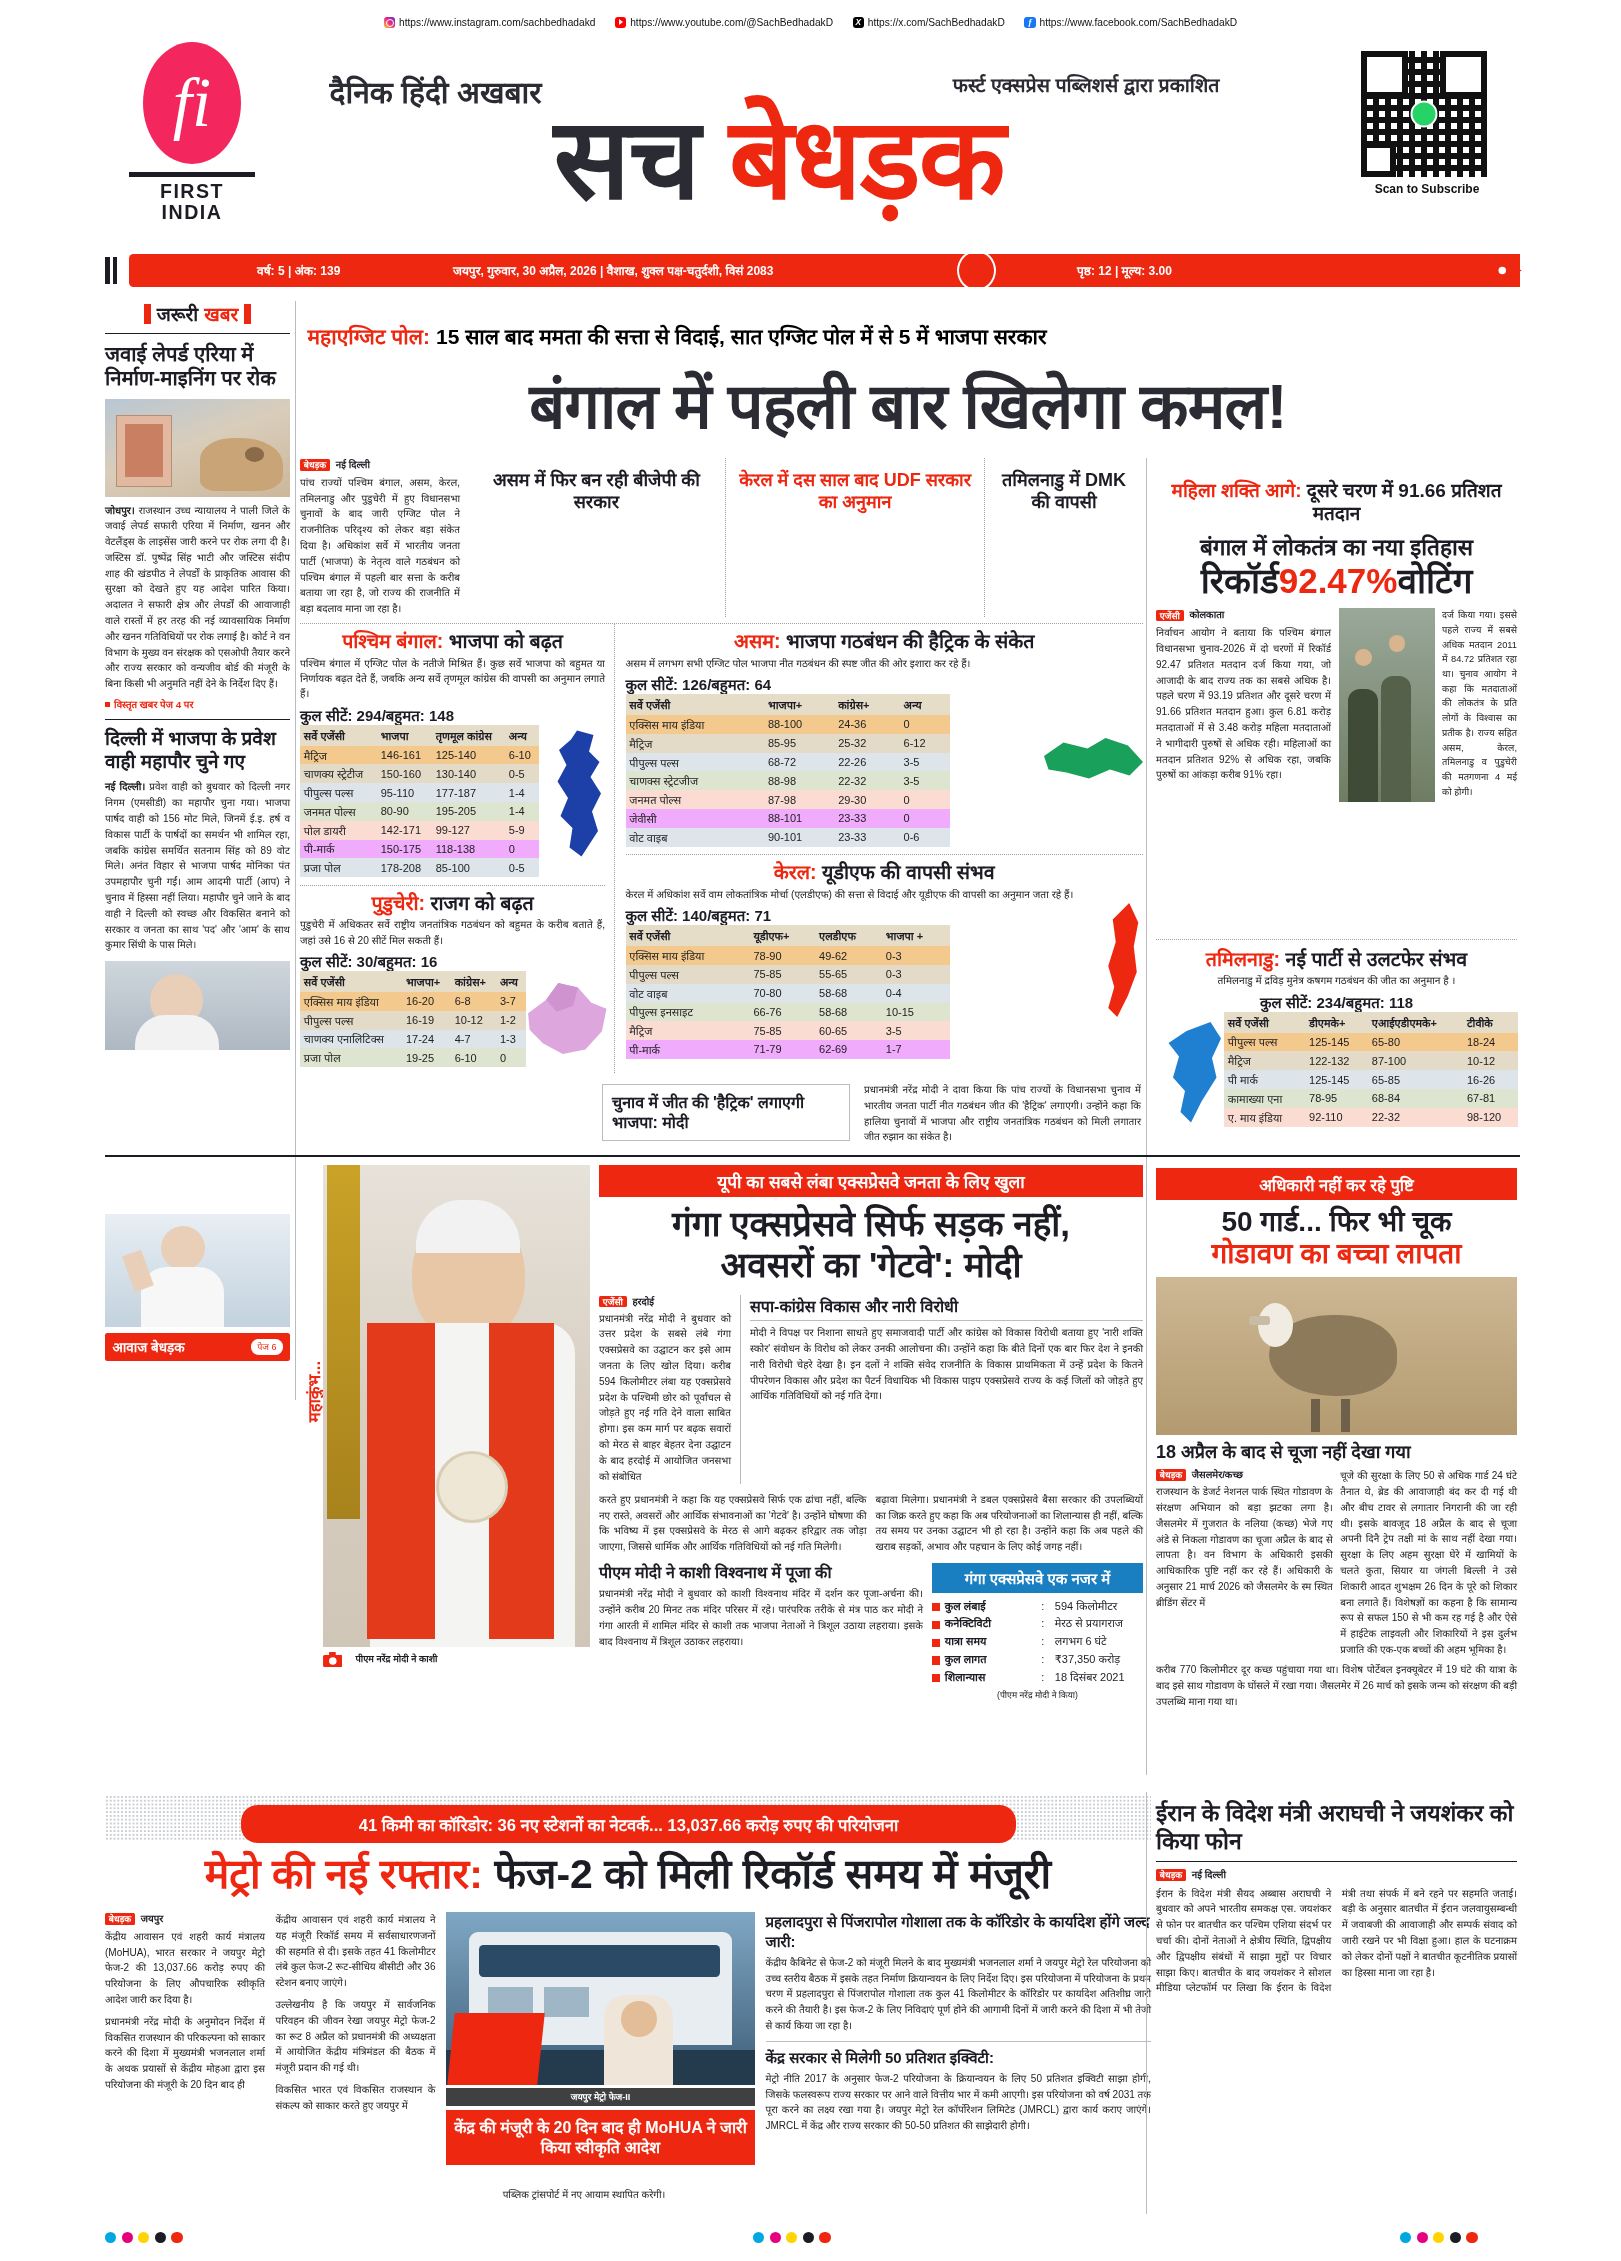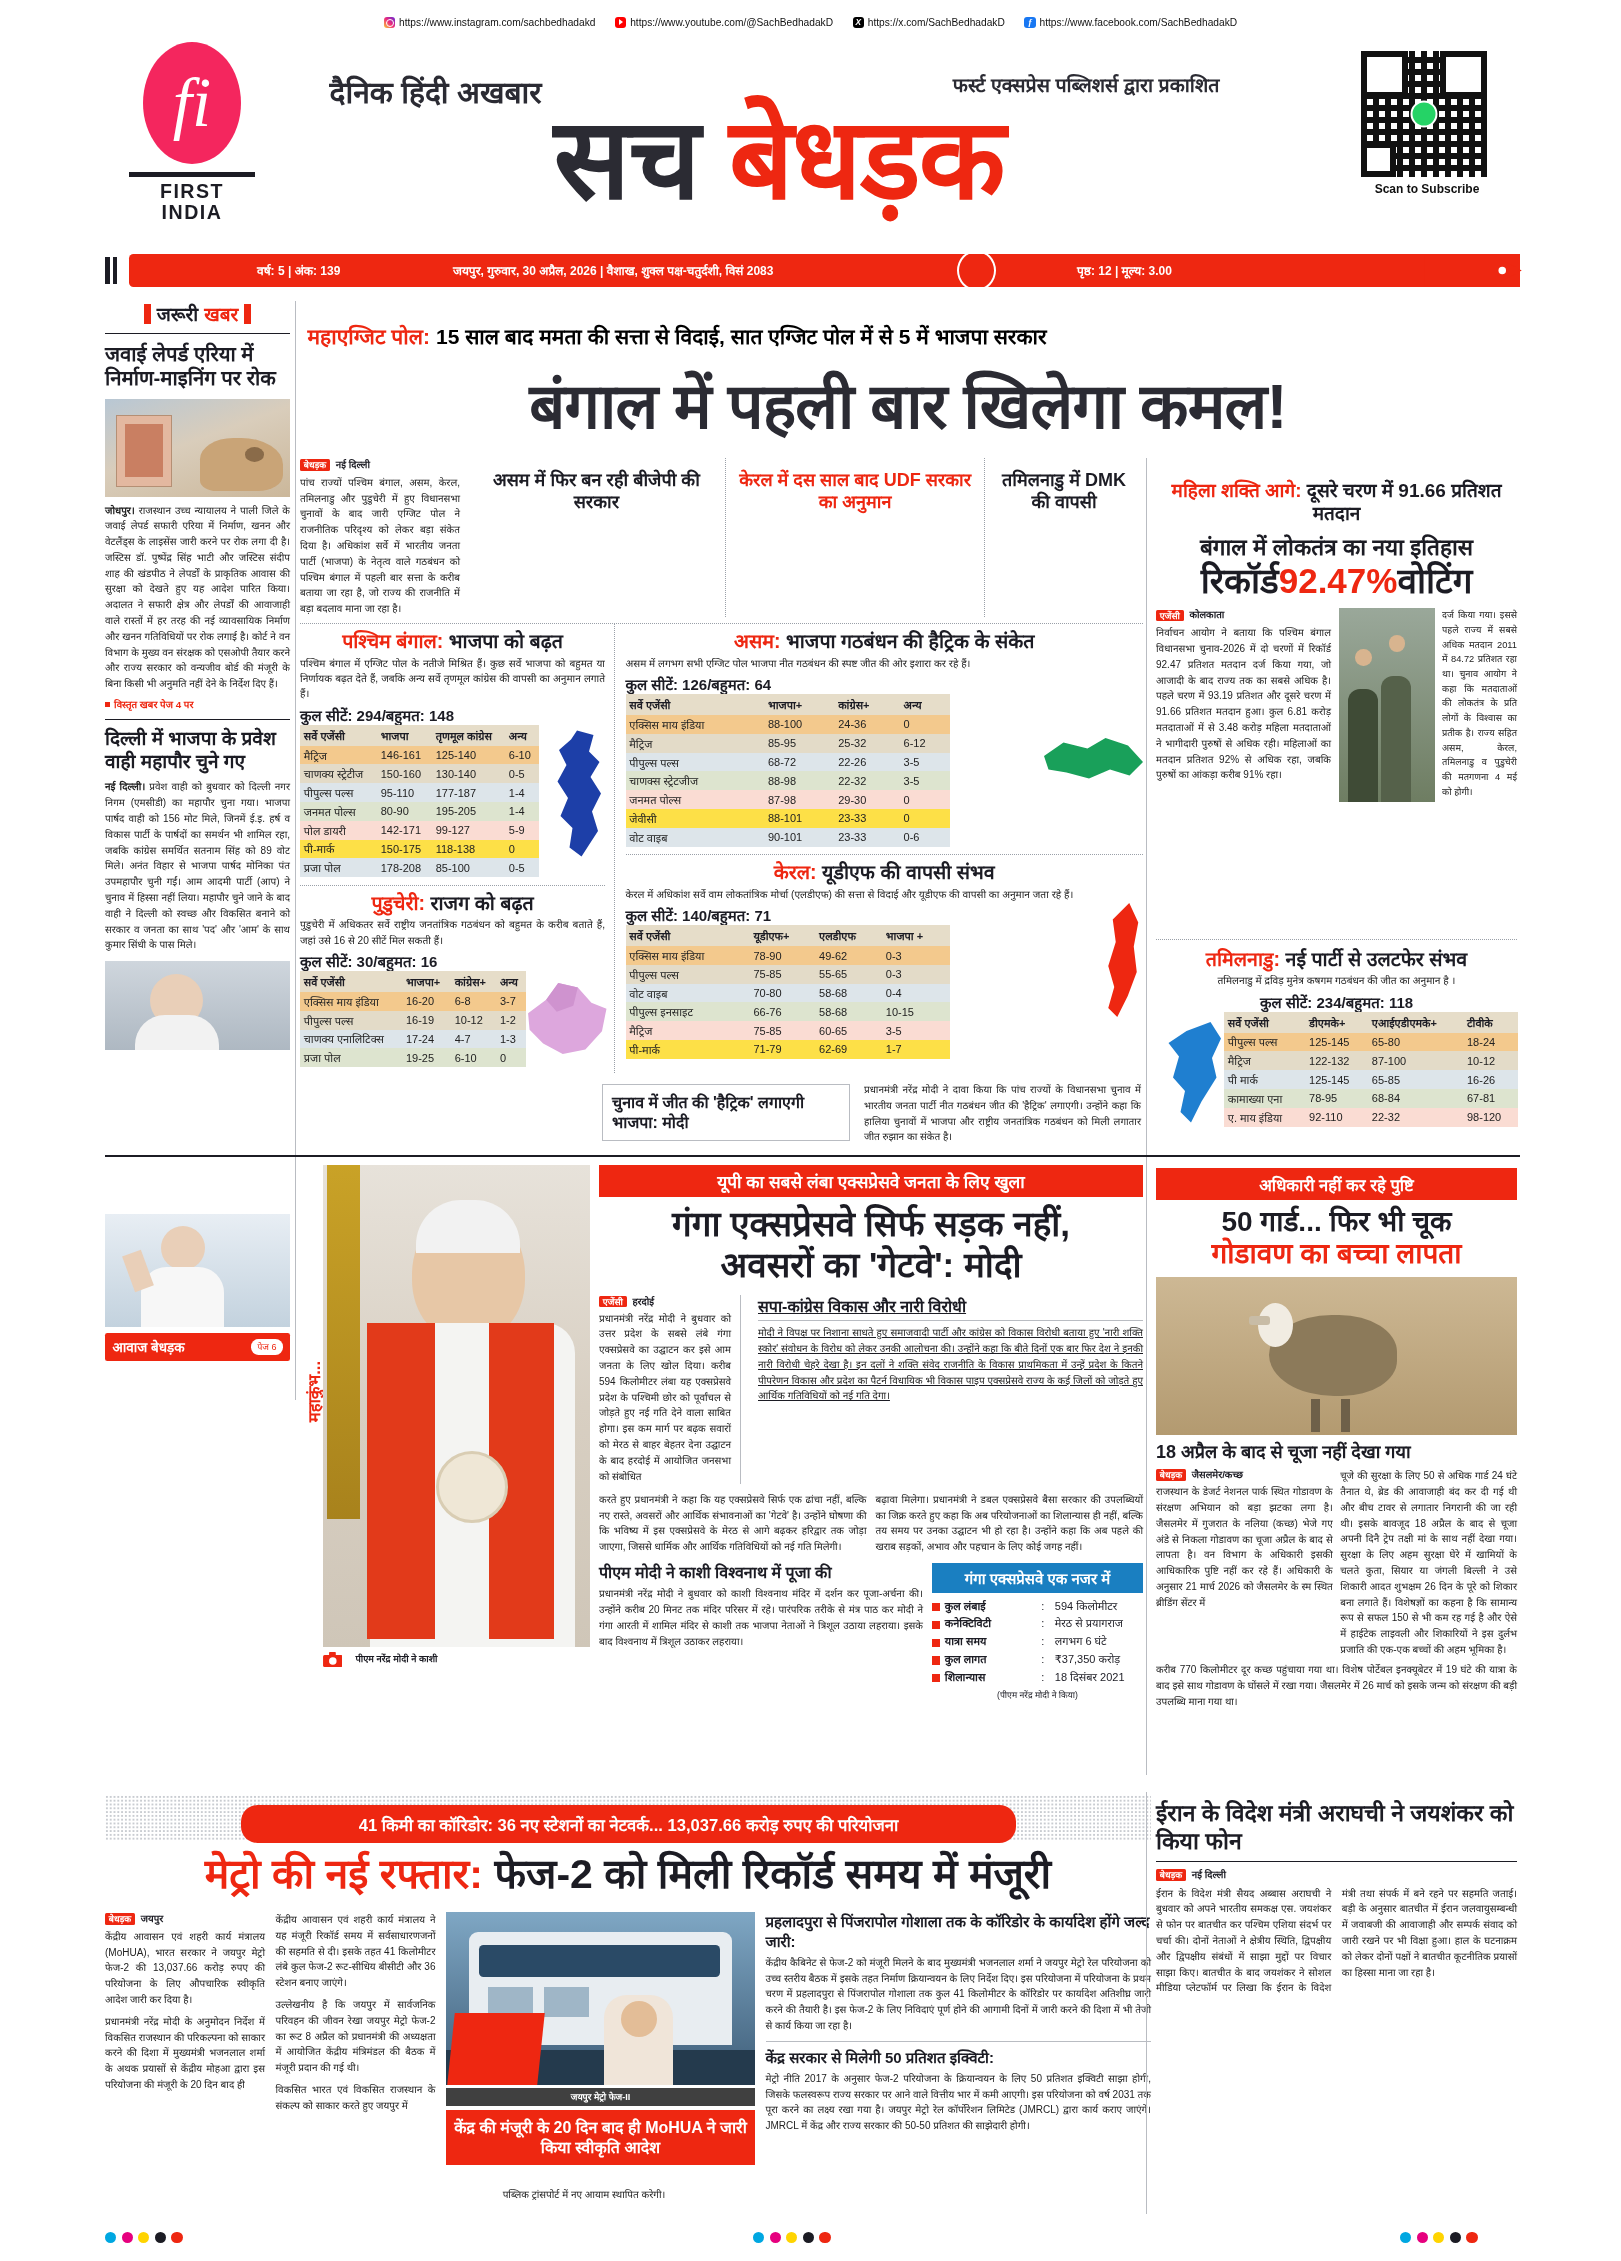--- a/index.html
+++ b/index.html
@@ -96,21 +96,21 @@
   .st-seats { font-size:15px; font-weight:bold; margin-top:3px; }
 
   table.poll { width:100%; border-collapse:collapse; font-size:11px; }
   table.poll th { background:#e6ddc9; font-weight:bold; text-align:left; padding:3px 3.8px; font-size:11px; color:#1c1c24; }
   table.poll td { padding:1.9px 3.8px; color:#222; }
   table.poll tr.r0 td{ background:#f3c98d; }
   table.poll tr.r1 td{ background:#e3dbc8; }
   table.poll tr.r2 td{ background:#dde5ea; }
   table.poll tr.r3 td{ background:#dde4cf; }
   table.poll tr.r4 td{ background:#fadcd3; }
-  table.poll tr.r5 td{ background:#fde047; }
+  table.poll tr.r5 td{ background:#f0abfc; }
   table.poll tr.r6 td{ background:#dde5ea; }
   .kicker { background:#ee2711; color:#fff; font-size:16.6px; font-weight:bold; text-align:center; padding:5.3px 3px; }
   .kicker.blue { background:#1a7fc1; }
 
   .vline { position:absolute; background:#b9bcc2; width:0.8px; }
   .hline { position:absolute; background:#b9bcc2; height:0.8px; }
   .byline { font-size:9.8px; font-weight:bold; color:#1c1c24; }
   .byline .agn { background:#ee2711; color:#fff; padding:0.8px 3.8px; font-size:9px; border-radius:1.5px; }
 
   .verthead { position:absolute; writing-mode:vertical-rl; transform:rotate(180deg); font-size:16.6px; font-weight:bold; color:#ee2711; }
@@ -667,21 +667,21 @@
         </div>
 
         <div style="display:flex;gap:9px;margin-top:9px;">
           <div style="width:132px;">
             <div class="byline">
               <span class="agn">एजेंसी</span>
               <span style="margin-left:3px;">हरदोई</span>
             </div>
             <div class="body-txt" style="margin-top:3px;">प्रधानमंत्री नरेंद्र मोदी ने बुधवार को उत्तर प्रदेश के सबसे लंबे गंगा एक्सप्रेसवे का उद्घाटन कर इसे आम जनता के लिए खोल दिया। करीब 594 किलोमीटर लंबा यह एक्सप्रेसवे प्रदेश के पश्चिमी छोर को पूर्वांचल से जोड़ते हुए नई गति देने वाला साबित होगा। इस कम मार्ग पर बढ़क सवारों को मेरठ से बाहर बेहतर देना उद्घाटन के बाद हरदोई में आयोजित जनसभा को संबोधित</div>
           </div>
-          <div style="flex:1;border-left:0.8px solid #b9bcc2;padding-left:17px;text-decoration:underline;">
+          <div style="flex:1;border-left:0.8px solid #b9bcc2;padding-left:9px;">
             <div style="font-size:16px;font-weight:bold;border-bottom:0.8px solid #b9bcc2;padding-bottom:3.8px;">सपा-कांग्रेस विकास और नारी विरोधी</div>
             <div class="body-txt" style="margin-top:3.8px;">मोदी ने विपक्ष पर निशाना साधते हुए समाजवादी पार्टी और कांग्रेस को विकास विरोधी बताया हुए 'नारी शक्ति स्कोर' संवोधन के विरोध को लेकर उनकी आलोचना की। उन्होंने कहा कि बीते दिनों एक बार फिर देश ने इनकी नारी विरोधी चेहरे देखा है। इन दलों ने शक्ति संवेद राजनीति के विकास प्राथमिकता में उन्हें प्रदेश के कितने पीपरेणन विकास और प्रदेश का पैटर्न विधायिक भी विकास पाइप एक्सप्रेसवे राज्य के कई जिलों को जोड़ते हुए आर्थिक गतिविधियों को नई गति देगा।</div>
           </div>
         </div>
 
         <div style="display:flex;gap:9px;margin-top:7.5px;">
           <div style="flex:1;">
               <div class="body-txt">करते हुए प्रधानमंत्री ने कहा कि यह एक्सप्रेसवे सिर्फ एक ढांचा नहीं, बल्कि नए रास्ते, अवसरों और आर्थिक संभावनाओं का 'गेटवे' है। उन्होंने घोषणा की कि भविष्य में इस एक्सप्रेसवे के मेरठ से आगे बढ़कर हरिद्वार तक जोड़ा जाएगा, जिससे धार्मिक और आर्थिक गतिविधियों को नई गति मिलेगी।</div>
             </div>
           <div style="flex:1;">

